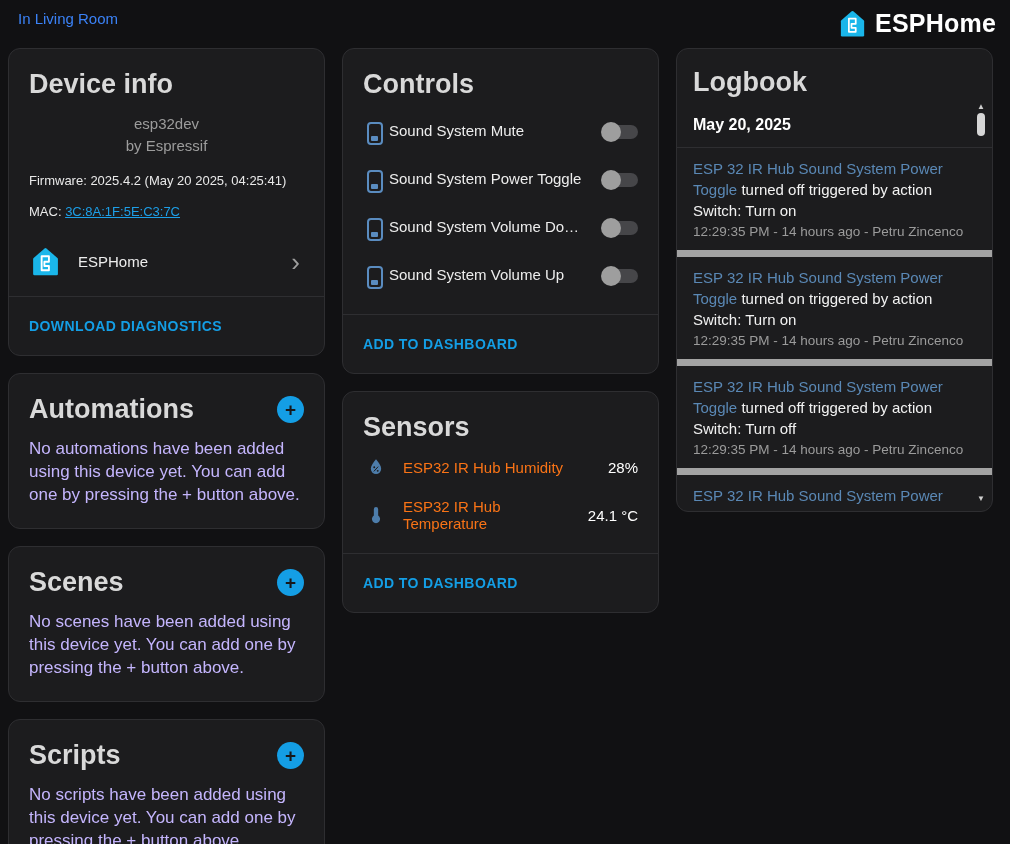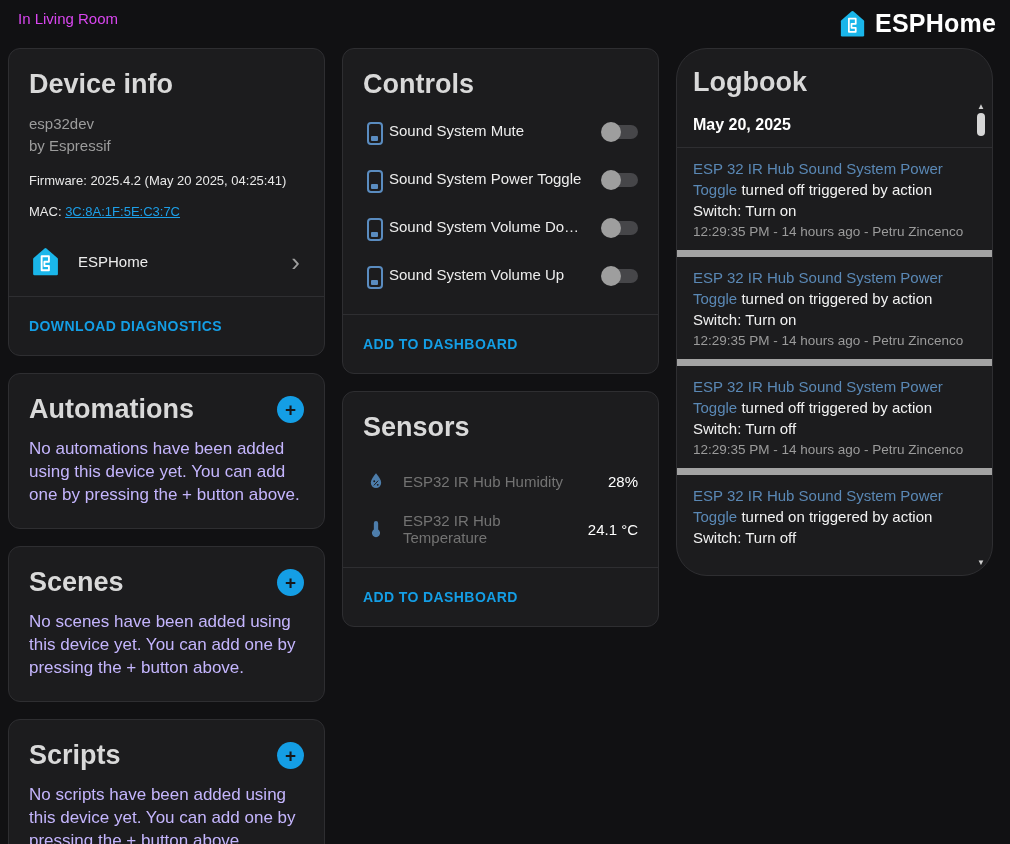--- a/index.html
+++ b/index.html
@@ -5,39 +5,39 @@
   * { box-sizing: border-box; margin: 0; padding: 0; }
   html,body { width:1010px; height:844px; }
   body {
     background:#111113;
     font-family:"Liberation Sans", sans-serif;
     color:#e8e8e8;
     overflow:hidden;
   }
   
   .topbar { display:flex; justify-content:space-between; align-items:flex-start; padding:8px 14px 0 18px; height:42px; }
-  .breadcrumb { color:#d946ef; font-size:15px; text-decoration:none; padding-top:2px; cursor:pointer; }
+  .breadcrumb { color:#3b82f6; font-size:15px; text-decoration:none; padding-top:2px; cursor:pointer; }
   .brand { display:flex; align-items:center; gap:7px; }
   .brand-name { font-size:25px; font-weight:bold; color:#ffffff; letter-spacing:0.2px; }
 
   
   .main { display:flex; gap:17px; padding:6px 8px 0 8px; align-items:flex-start; }
   .col { width:317px; display:flex; flex-direction:column; gap:17px; }
 
   .card {
     background:#1c1c1e;
     border:1px solid #2e2e31;
     border-radius:12px;
     overflow:hidden;
   }
   .card-title { font-size:27px; font-weight:700; color:#d9d9d9; }
 
   
   .di-body { padding:20px 20px 4px 20px; }
-  .di-sub { color:#9c9c9c; font-size:15px; line-height:22px; margin-top:13px; }
+  .di-sub { color:#9c9c9c; font-size:15px; line-height:22px; margin-top:13px;text-align:center; }
   .di-line { color:#e9e9e9; font-size:13px; margin-top:16px; }
   .link { color:#1d9fe8; text-decoration:underline; cursor:pointer; }
   .integration-row { display:flex; align-items:center; gap:16px; margin-top:18px; padding:8px 0 14px 0; cursor:pointer; }
   .integration-name { font-size:15px; color:#ededed; flex:1; }
   .chevron { color:#9e9e9e; font-size:26px; line-height:20px; padding-right:4px; font-weight:400; }
   .card-footer { border-top:1px solid #2e2e31; padding:20px 20px; }
   .text-button { color:#149ee5; font-weight:bold; font-size:14px; letter-spacing:0.4px; cursor:pointer; }
 
   
   .empty-card { padding:20px 20px 22px 20px; }
@@ -57,25 +57,25 @@
   .remote-icon::after { content:""; position:absolute; left:2px; bottom:2px; width:7px; height:5px; background:#5a8cc0; border-radius:1px; }
   .ctl-label { flex:1; font-size:15px; color:#ededed; white-space:nowrap; overflow:hidden; }
   .toggle { position:relative; width:37px; height:20px; cursor:pointer; flex:0 0 auto; }
   .toggle-track { position:absolute; left:3px; top:3px; width:34px; height:14px; border-radius:7px; background:#464649; }
   .toggle-knob { position:absolute; left:0; top:0; width:20px; height:20px; border-radius:50%; background:#9e9e9e; }
 
   
   .sen-body { padding:20px 20px 14px 20px; }
   .sen-row { display:flex; align-items:center; gap:16px; padding:11px 0 11px 2px; height:48px; }
   .sen-icon { width:22px; display:flex; justify-content:center; flex:0 0 auto; }
-  .sen-label { flex:1; font-size:15px; color:#737373; }
+  .sen-label { flex:1; font-size:15px; color:#f97316; }
   .sen-value { font-size:15px; color:#ffffff; white-space:nowrap; }
 
   
-  .logbook { position:relative; height:528px;border-radius:31px; }
+  .logbook { position:relative; height:464px; }
   .log-title { padding:18px 16px 2px 16px; }
   .log-date { font-size:16px; font-weight:bold; color:#ffffff; padding:16px 16px 13px 16px; border-bottom:1px solid #2e2e31; }
   .log-entry { padding:10px 26px 11px 16px; }
   .log-entry + .log-entry { border-top:7px solid #a3a3a3; }
   .log-text { font-size:15px; line-height:21px; color:#f2f2f2; }
   .log-entity { color:#5a88b5; text-decoration:none; cursor:pointer; }
   .log-time { font-size:13.5px; color:#9b9b9b; margin-top:3px; }
 
   .scrollbar { position:absolute; top:54px; bottom:8px; right:5px; width:12px; display:flex; flex-direction:column; align-items:center; }
   .scroll-arrow { color:#cfcfcf; font-size:8px; line-height:8px; cursor:pointer; }
@@ -200,21 +200,21 @@
             </span>
         </div>
       </div>
       <div class="card-footer">
         <span class="text-button">ADD TO DASHBOARD</span>
       </div>
     </div>
 
     <div class="card">
       <div class="sen-body">
-        <div class="card-title" style="margin-bottom:14px;">Sensors</div>
+        <div class="card-title" style="">Sensors</div>
 
         <div class="sen-row">
           <span class="sen-icon">
             <svg width="20" height="20" viewBox="0 0 24 24">
               <path d="M12 2.7 C8.6 7 5.8 10.6 5.8 14.2 a6.2 6.2 0 0 0 12.4 0 C18.2 10.6 15.4 7 12 2.7 Z" fill="#4d7dab"></path>
               <g stroke="#1c1c1e" stroke-width="1.2">
                 <circle cx="9.9" cy="12.3" r="1.15" fill="#1c1c1e" stroke="none"></circle>
                 <circle cx="14.1" cy="16.6" r="1.15" fill="#1c1c1e" stroke="none"></circle>
                 <line x1="14.6" y1="11.6" x2="9.4" y2="17.3"></line>
               </g>

